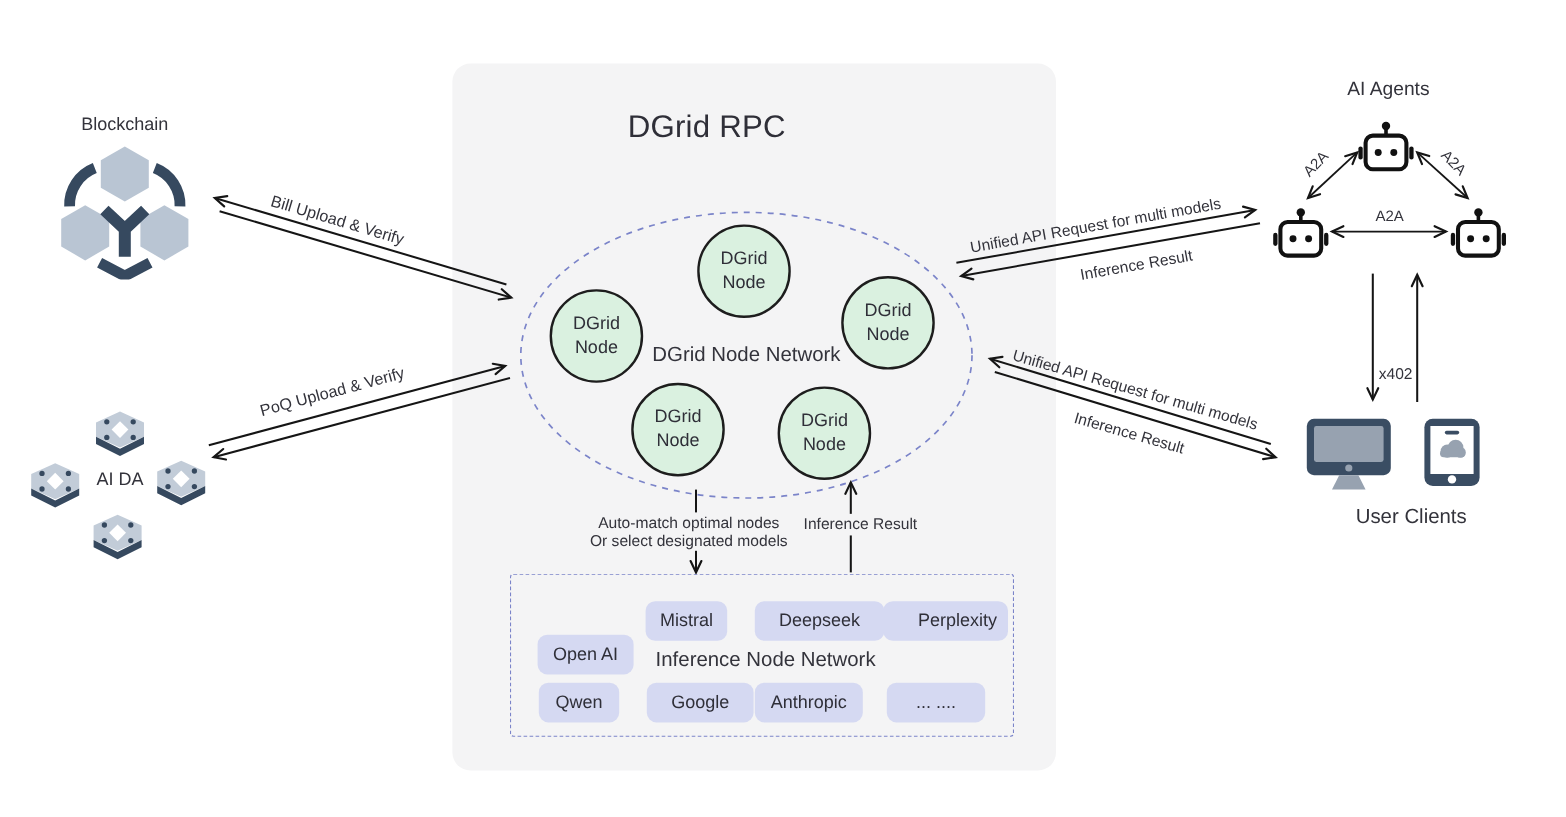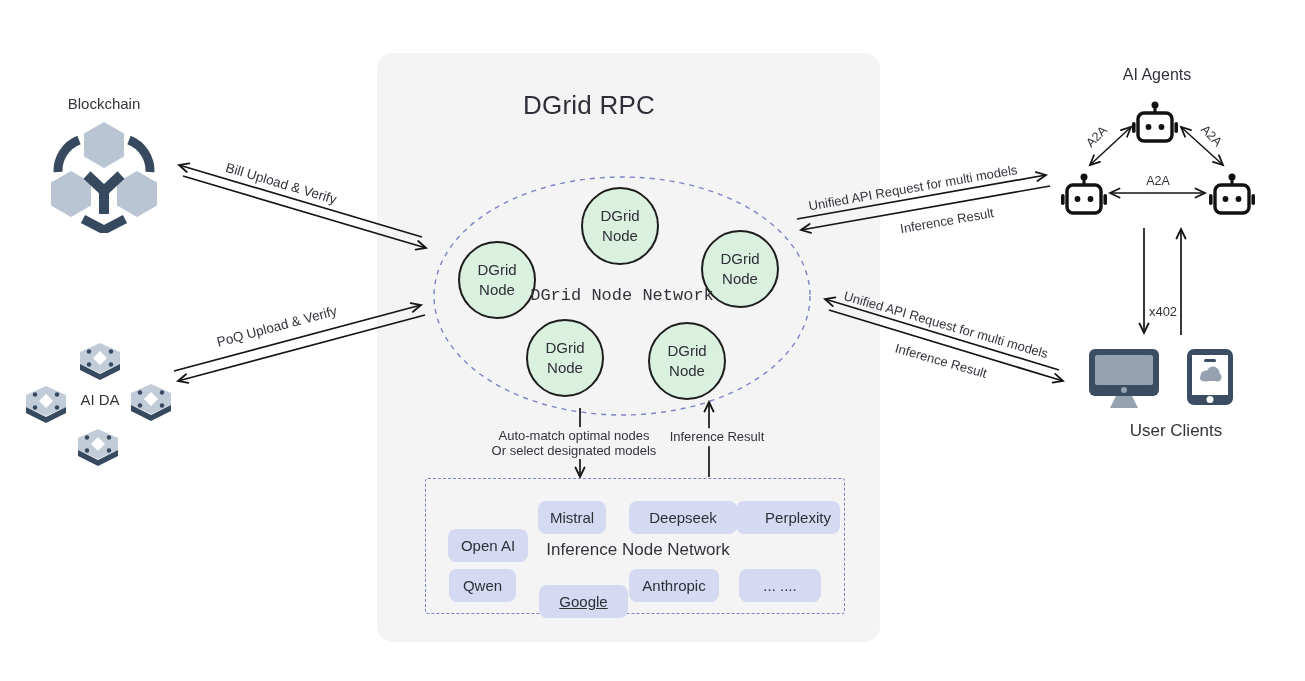--- a/index.html
+++ b/index.html
@@ -151,38 +151,38 @@
   </div>
   <div class="node" style="left:526px;top:319px;">
     <span>DGrid</span>
     <span>Node</span>
   </div>
   <div class="node" style="left:648px;top:322px;">
     <span>DGrid</span>
     <span>Node</span>
   </div>
 
-  <div class="lbl mid" style="left:622px;top:296px;font-family:Liberation Mono, monospace;">DGrid Node Network</div>
+  <div class="lbl mid" style="left:622px;top:296px;">DGrid Node Network</div>
 
   <div class="lbl small bgpanel" style="left:574px;top:443px;line-height:15px;">
     <div>Auto-match optimal nodes</div>
     <div>Or select designated models</div>
   </div>
   <div class="lbl small bgpanel" style="left:717px;top:437px;">Inference Result</div>
 
   <div class="dashedbox">
     <div class="chip" style="left:22px;top:22px;width:80px;margin-top:28px;">Open AI</div>
     <div class="chip" style="left:112px;top:22px;width:68px;">Mistral</div>
     <div class="chip" style="left:203px;top:22px;width:108px;">Deepseek</div>
     <div class="chip" style="left:310px;top:22px;width:84px;padding-left:20px;">Perplexity</div>
 
     <div class="lbl mid" style="left:212px;top:71px;">Inference Node Network</div>
 
     <div class="chip" style="left:23px;top:90px;width:67px;">Qwen</div>
-    <div class="chip" style="left:113px;top:106px;width:89px;text-decoration:underline;">Google</div>
+    <div class="chip" style="left:113px;top:90px;width:89px;">Google</div>
     <div class="chip" style="left:203px;top:90px;width:90px;">Anthropic</div>
     <div class="chip" style="left:313px;top:90px;width:82px;">... ....</div>
   </div>
 
   <div class="lbl rot small" style="left:913px;top:188px;transform:translate(-50%,-50%) rotate(-10deg);">Unified API Request for multi models</div>
   <div class="lbl rot small" style="left:947px;top:221px;transform:translate(-50%,-50%) rotate(-10deg);">Inference Result</div>
 
   <div class="lbl rot small" style="left:946px;top:325px;transform:translate(-50%,-50%) rotate(16deg);">Unified API Request for multi models</div>
   <div class="lbl rot small" style="left:941px;top:361px;transform:translate(-50%,-50%) rotate(16deg);">Inference Result</div>
 

